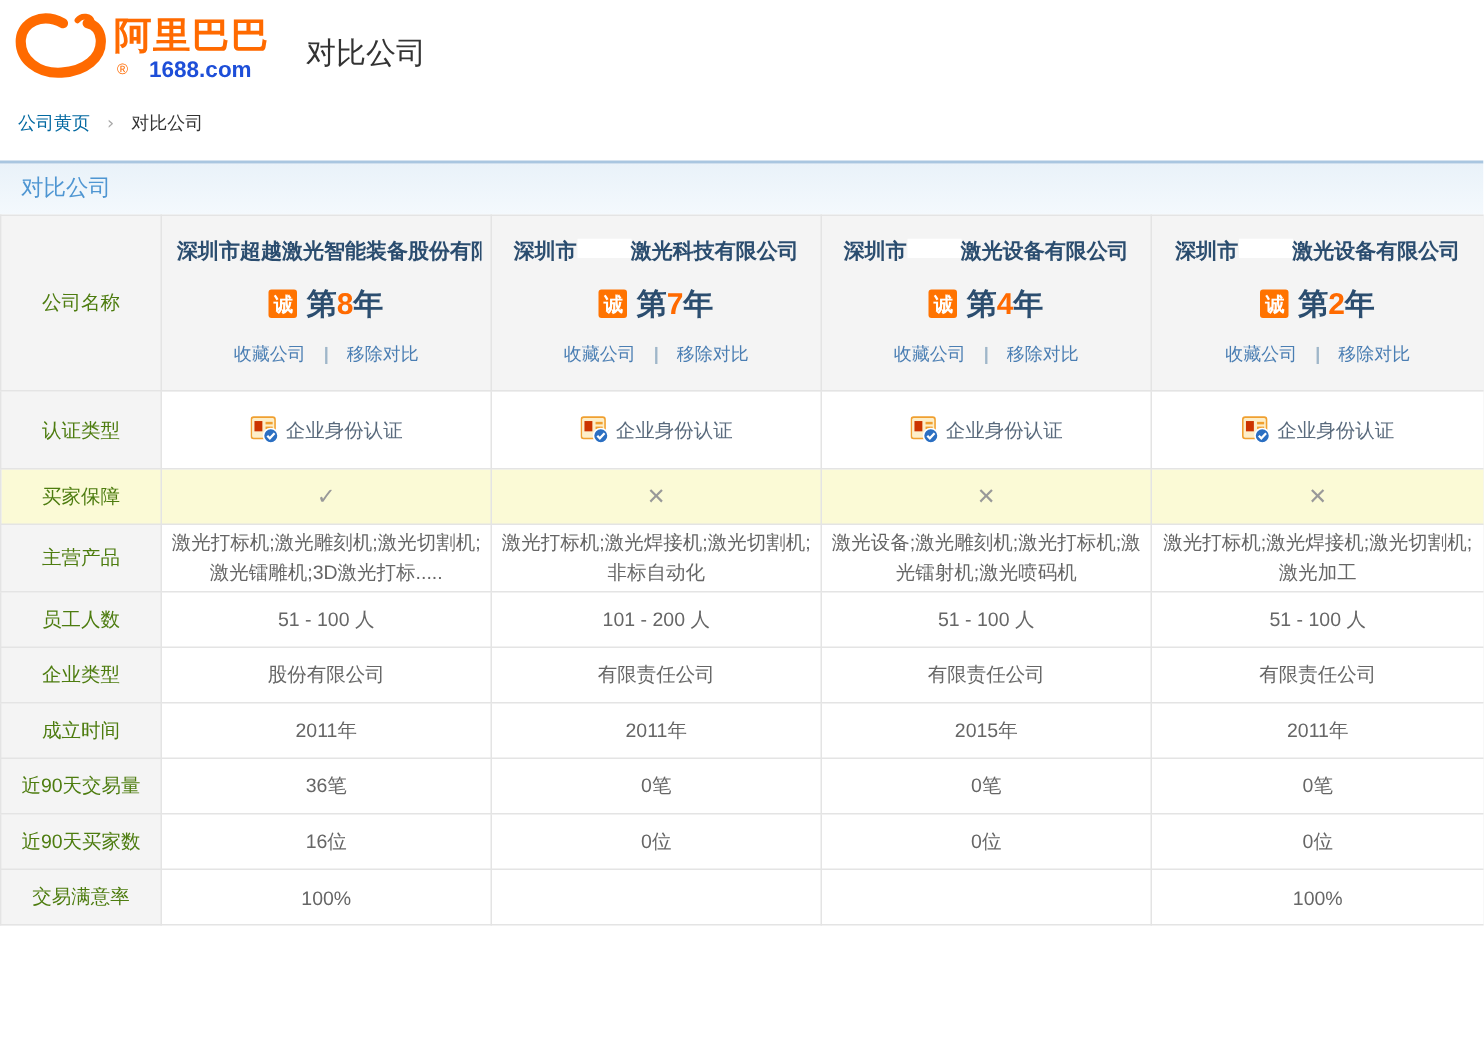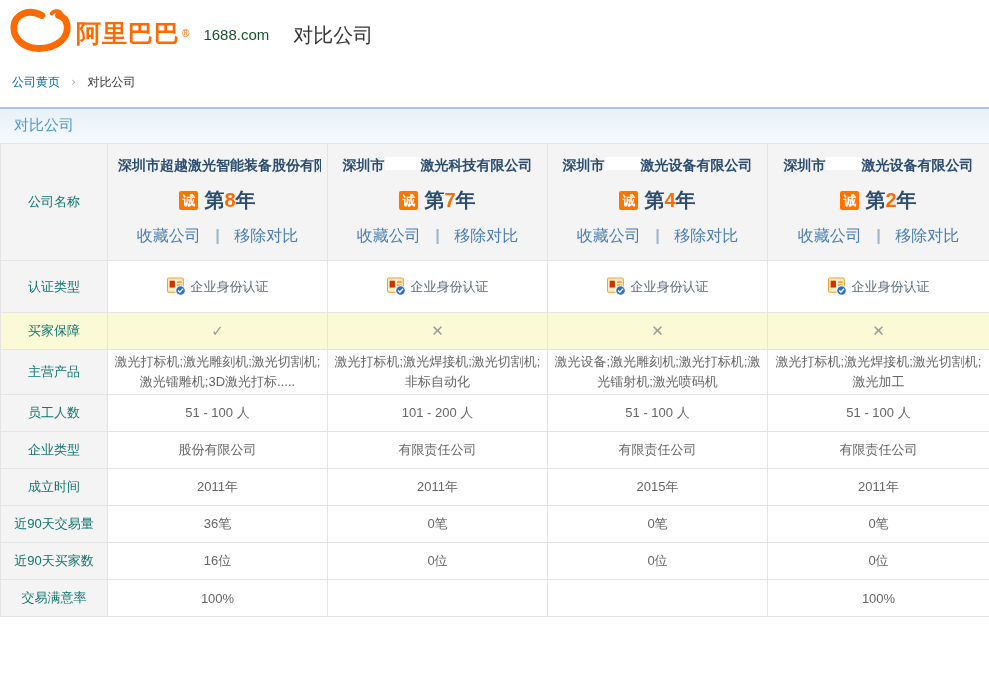--- a/index.html
+++ b/index.html
@@ -3,61 +3,61 @@
 <meta charset="utf-8">
 <style>
   * { box-sizing: border-box; margin: 0; padding: 0; }
   html,body { width: 989px; height: 692px; overflow: hidden; background: #fff;
     font-family: "Liberation Sans", "DejaVu Sans", sans-serif; }
 
   
   .topbar { display: flex; align-items: center; padding: 8px 0 2px 10px; height: 60px; }
   .logo { display: flex; align-items: center; }
   .logo-mark { margin-right: 4px; }
-  .logo-texts { display: flex; flex-direction: row; line-height: 1; }
+  .logo-texts { display: flex; flex-direction: column; line-height: 1; }
   .logo-cn { color: #FF6A00; font-size: 25px; font-weight: bold; letter-spacing: 1px; }
   .logo-sub { display: flex; align-items: center; justify-content: flex-start; margin-top: 2px; }
   .logo-reg { color: #FF6A00; font-size: 10px; margin: 0 14px 0 2px; }
-  .logo-domain { color: #14532d; font-size: 15px; font-weight: normal; }
+  .logo-domain { color: #1d4ed8; font-size: 15px; font-weight: bold; }
   .page-title { font-size: 20px; color: #333; margin-left: 24px; margin-top: 4px; }
 
   
   .breadcrumb { padding: 14px 0 12px 12px; font-size: 12px; color: #333; }
   .breadcrumb a { color: #0369a1; text-decoration: none; cursor: pointer; }
   .crumb-sep { color: #aaa; margin: 0 8px; font-family: "DejaVu Sans", sans-serif; }
 
   
   .section-bar { margin-top: 4px; border-top: 2px solid #a9c6e0;
     background: linear-gradient(#e9f2f9, #f4f9fd);
     padding: 7px 14px 8px 14px; font-size: 15px; color: #4f96d2; }
 
   
   table.compare { width: 989px; border-collapse: collapse; table-layout: fixed; }
   .compare th, .compare td { border: 1px solid #e4e4e4; text-align: center;
     font-size: 13px; color: #666; vertical-align: middle; padding: 2px 6px; }
-  .compare th { background: #f4f4f4; color: #0f766e; font-weight: normal; }
+  .compare th { background: #f4f4f4; color: #4d7c0f; font-weight: normal; }
   tr.r-header { height: 117px; }
   tr.r-header td { background: #f4f4f4; }
   tr.r-cert { height: 52px; }
   tr.r-guarantee { height: 37px; }
   tr.r-guarantee th, tr.r-guarantee td { background: #fbfad6; }
   tr.r-products { height: 44px; }
   tr.r-data { height: 37px; }
 
   
   .cname { font-size: 14px; font-weight: bold; color: #2b4d6f; white-space: nowrap;
     overflow: hidden; padding: 0 4px; }
   .cname a { color: #2b4d6f; text-decoration: none; cursor: pointer; }
   .redact { display: inline-block; width: 36px; height: 13px; background: #fff; vertical-align: baseline; }
   .cyear { margin-top: 12px; display: flex; align-items: center; justify-content: center; }
   .cheng { display: inline-block; width: 19px; height: 19px; background: #ff7300; color: #fff;
     font-size: 13px; font-weight: bold; line-height: 19px; border-radius: 2px; margin-right: 6px; }
   .ylabel { font-size: 20px; font-weight: bold; color: #2b4d6f; }
   .ynum { color: #ff6a00; }
-  .clinks { margin-top: 12px; font-size: 16px; font-family: Liberation Mono, monospace; }
+  .clinks { margin-top: 12px; font-size: 12px; }
   .clinks a { color: #4a7eb3; text-decoration: none; cursor: pointer; }
   .ldiv { color: #9fb6c9; margin: 0 12px; font-weight: bold; }
 
   
   .certwrap { display: flex; align-items: center; justify-content: center; text-align: center; }
   .certicon { display: inline-flex; margin-right: 5px; }
   .certtext { color: #5a6b7d; font-size: 13px; }
 
   
   .gmark { color: #999; font-size: 15px; font-weight: bold; font-family: "DejaVu Sans", sans-serif; }

